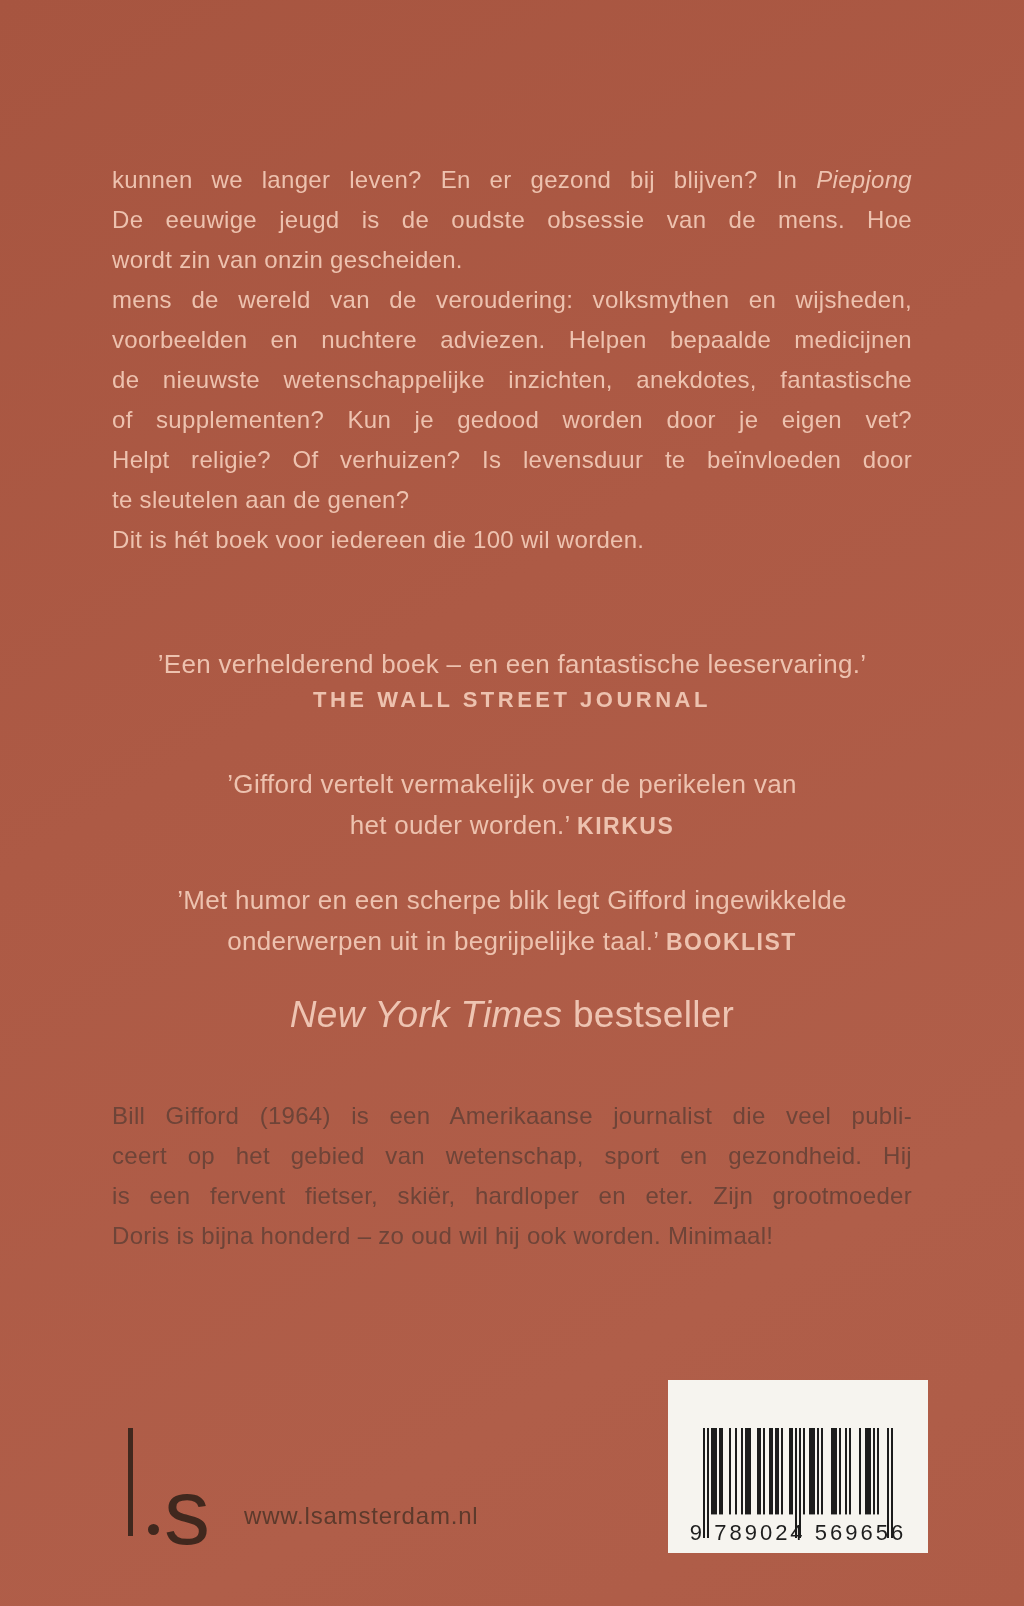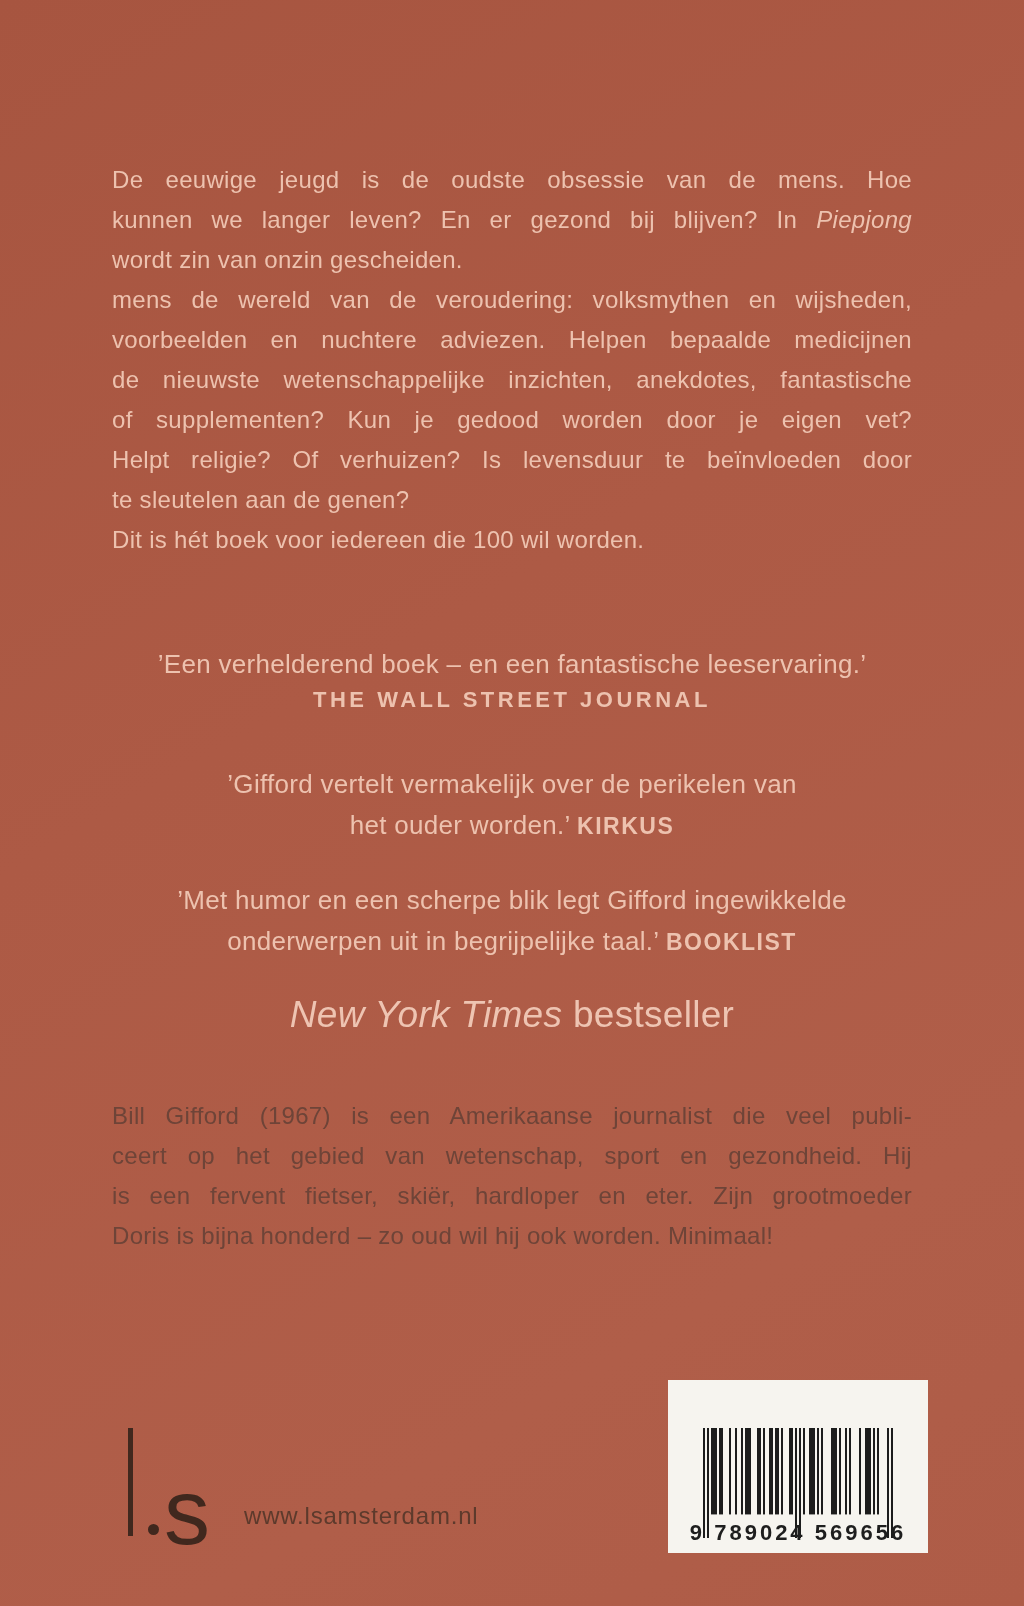--- a/index.html
+++ b/index.html
@@ -90,40 +90,40 @@
   }
 
   
   .barcode-box {
     position: absolute;
     left: 668px; top: 1380px;
     width: 260px; height: 173px;
     background: #f6f4ef;
     display: flex; flex-direction: column;
     align-items: center; justify-content: flex-end;
-    padding-bottom: 7px; box-sizing: border-box; font-weight: bold;
+    padding-bottom: 7px; box-sizing: border-box;
   }
   .bars { width: 190px; height: 110px; display: block; }
   .isbn {
     font-size: 22px;
     color: #1e1e1e;
     letter-spacing: 3px;
     line-height: 26px;
     margin-top: -18px;
     background: transparent;
   }
 </style>
 </head>
 <body>
 
 <div class="cover">
 
   <section class="blurb">
+    <div class="jline"><span>kunnen we langer leven? En er gezond bij blijven? In </span><i>Piepjong</i></div>
     <div class="jline"><span>De eeuwige jeugd is de oudste obsessie van de mens. Hoe</span></div>
-    <div class="jline"><span>kunnen we langer leven? En er gezond bij blijven? In </span><i>Piepjong</i></div>
     <div class="lline"><span>wordt zin van onzin gescheiden.</span></div>
     <div class="jline"><span>mens de wereld van de veroudering: volksmythen en wijsheden,</span></div>
     <div class="jline"><span>voorbeelden en nuchtere adviezen. Helpen bepaalde medicijnen</span></div>
     <div class="jline"><span>de nieuwste wetenschappelijke inzichten, anekdotes, fantastische</span></div>
     <div class="jline"><span>of supplementen? Kun je gedood worden door je eigen vet?</span></div>
     <div class="jline"><span>Helpt religie? Of verhuizen? Is levensduur te beïnvloeden door</span></div>
     <div class="lline"><span>te sleutelen aan de genen?</span></div>
     <div class="lline"><span>Dit is hét boek voor iedereen die 100 wil worden.</span></div>
   </section>
 
@@ -140,21 +140,21 @@
   <div class="quote q3">
     <div>’Met humor en een scherpe blik legt Gifford ingewikkelde</div>
     <div><span>onderwerpen uit in begrijpelijke taal.’ </span><span class="inline-source">BOOKLIST</span></div>
   </div>
 
   <div class="nyt">
     <i>New York Times</i><span> bestseller</span>
   </div>
 
   <section class="bio">
-    <div class="jline"><span>Bill Gifford (1967) is een Amerikaanse journalist die veel publi-</span></div>
+    <div class="jline"><span>Bill Gifford (1964) is een Amerikaanse journalist die veel publi-</span></div>
     <div class="jline"><span>ceert op het gebied van wetenschap, sport en gezondheid. Hij</span></div>
     <div class="jline"><span>is een fervent fietser, skiër, hardloper en eter. Zijn grootmoeder</span></div>
     <div class="lline"><span>Doris is bijna honderd – zo oud wil hij ook worden. Minimaal!</span></div>
   </section>
 
   <div class="logo" aria-label="l.s">
     <span class="l-bar"></span>
     <span class="l-dot"></span>
     <span class="l-s">s</span>
   </div>

